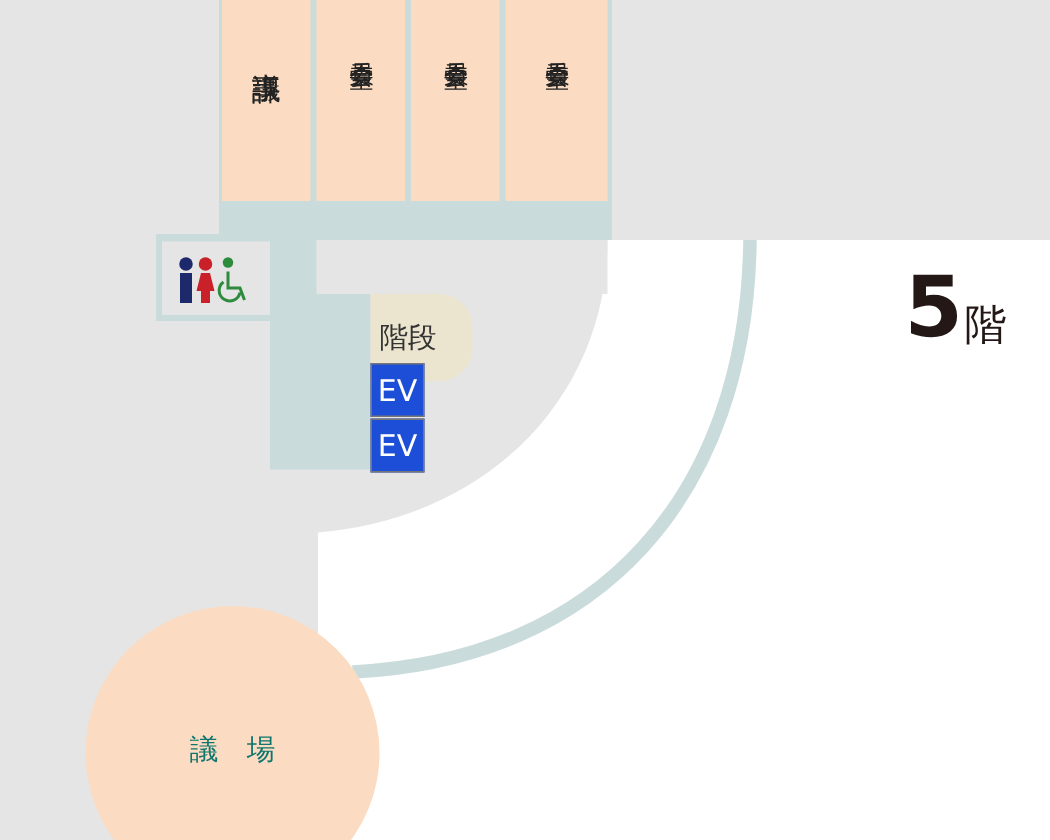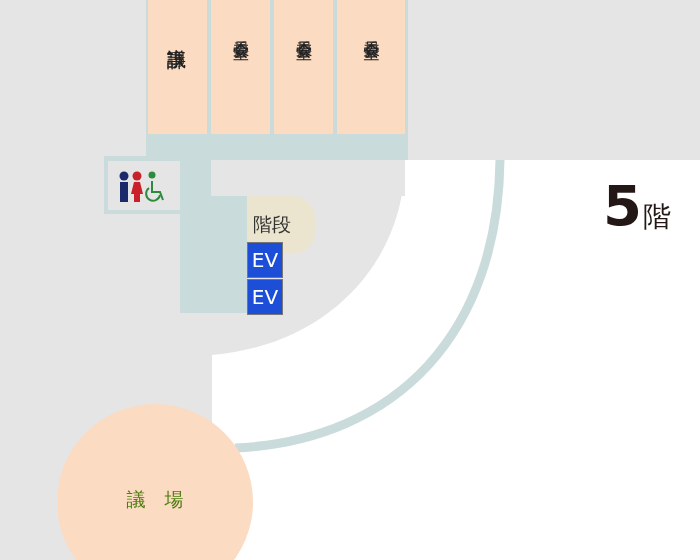--- a/index.html
+++ b/index.html
@@ -67,14 +67,14 @@
 
 <div class="abs ev" style="left:247px; top:242px; width:36px; height:36px;">EV</div>
 <div class="abs ev" style="left:247px; top:279px; width:36px; height:36px;">EV</div>
 
 <div class="abs" style="left:603px; top:178px; display:flex; align-items:flex-end; color:#231815;">
   <span style="font-size:56px; font-weight:bold; line-height:56px;">5</span>
   <span style="font-size:28px; line-height:34px; margin-left:1px;">階</span>
 </div>
 
 <div class="abs" style="left:57px; top:404px; width:196px; height:196px; border-radius:50%; background:#fbdcc2; display:flex; align-items:center; justify-content:center;">
-  <span style="font-size:19px; color:#4d7c0f; margin-top:-4px; white-space:pre;">議　場</span>
+  <span style="font-size:19px; color:#0f766e; margin-top:-4px; white-space:pre;">議　場</span>
 </div>
 
 </body></html>

